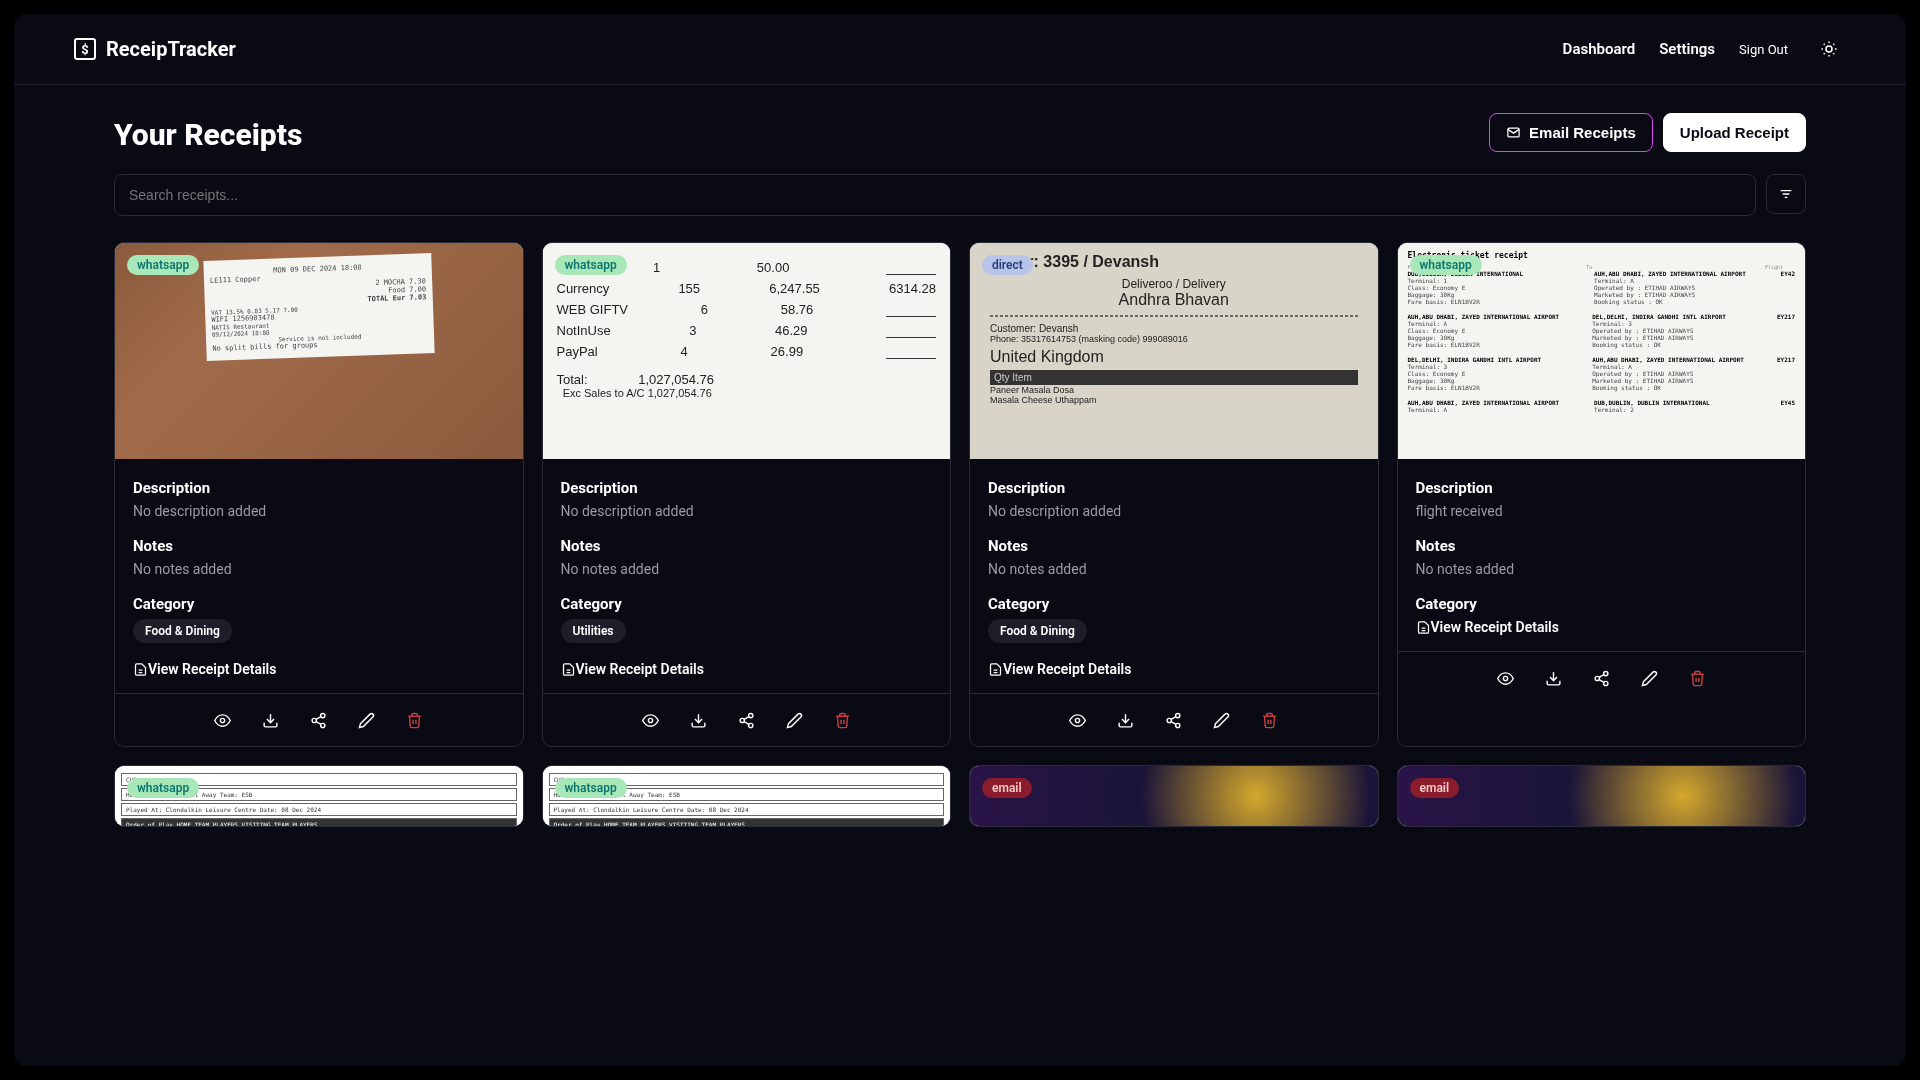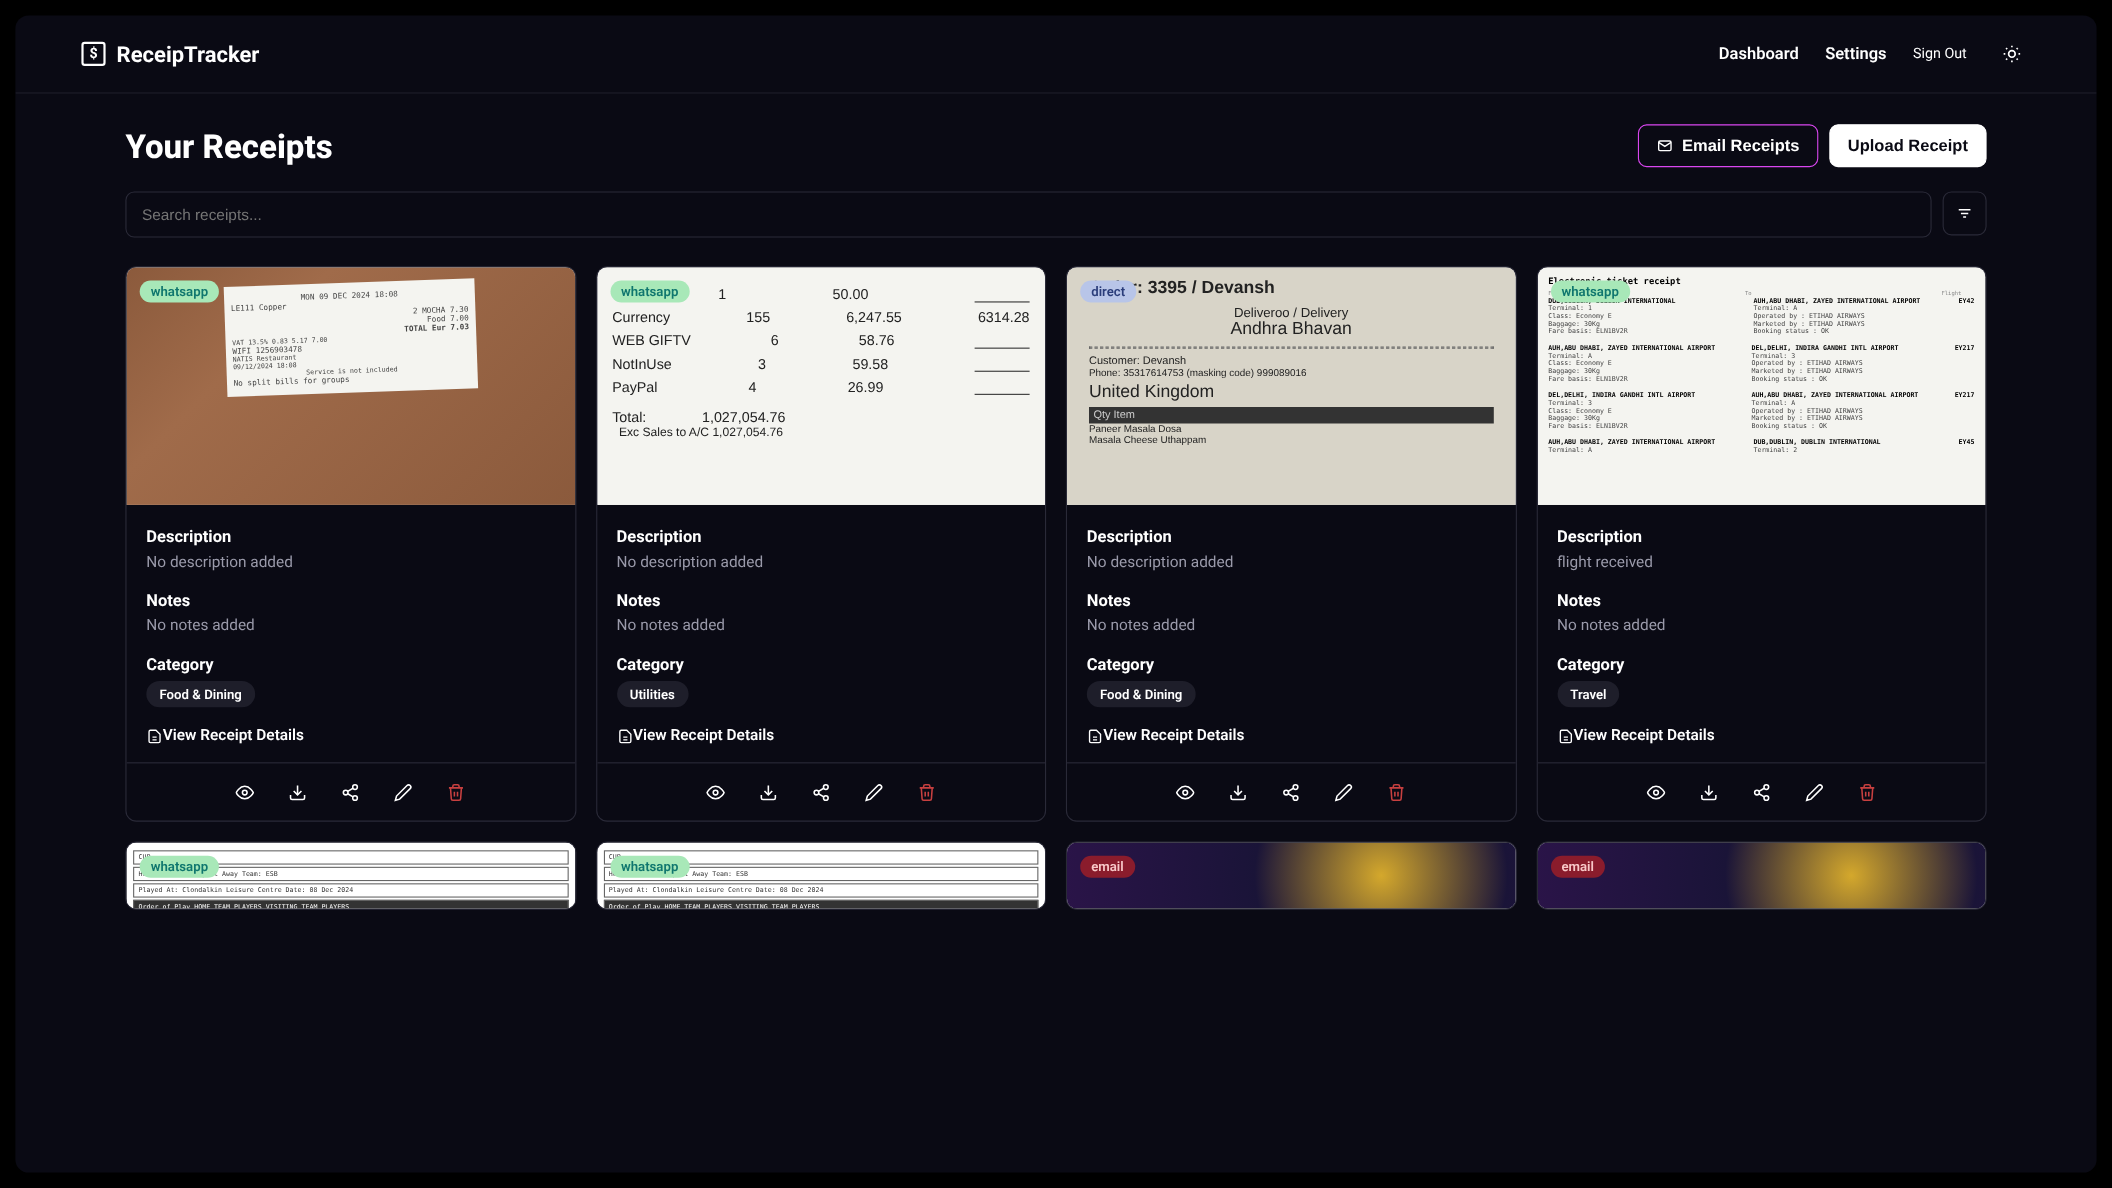--- a/index.html
+++ b/index.html
@@ -335,21 +335,21 @@
               </div>
             <div class="line">
                 <span>WEB GIFTV</span>
                 <span>6</span>
                 <span>58.76</span>
                 <span style="width:50px;border-bottom:1px solid #333"></span>
               </div>
             <div class="line">
                 <span>NotInUse</span>
                 <span>3</span>
-                <span>59.58</span>
+                <span>46.29</span>
                 <span style="width:50px;border-bottom:1px solid #333"></span>
               </div>
             <div class="line">
                 <span>PayPal</span>
                 <span>4</span>
                 <span>26.99</span>
                 <span style="width:50px;border-bottom:1px solid #333"></span>
               </div>
             <div style="margin-top:10px"><span>Total:</span> &nbsp;&nbsp;&nbsp;&nbsp;&nbsp;&nbsp;&nbsp;&nbsp;&nbsp;&nbsp;&nbsp;&nbsp;&nbsp;<span>1,027,054.76</span></div>
             <div style="font-size:11px">&nbsp;&nbsp;<span>Exc Sales to A/C</span> <span>1,027,054.76</span></div>
@@ -555,21 +555,20 @@
               </div>
           </div>
           <span class="badge whatsapp">whatsapp</span>
         </div>
         <div class="card-body">
           <div class="field-label">Description</div>
           <div class="field-value">flight received</div>
           <div class="field-label">Notes</div>
           <div class="field-value">No notes added</div>
           <div class="field-label">Category</div>
-          <div><span class="cat-pill">Travel</span></div>
           <div class="view-link">
             <svg width="15" height="15" viewBox="0 0 24 24">
                 <path d="M14 3H6a2 2 0 0 0-2 2v14a2 2 0 0 0 2 2h12a2 2 0 0 0 2-2V9l-6-6z"></path>
                 <line x1="9" y1="13" x2="15" y2="13"></line>
                 <line x1="9" y1="17" x2="15" y2="17"></line>
               </svg>
             <span>View Receipt Details</span>
           </div>
         </div>
         <div class="card-footer">

